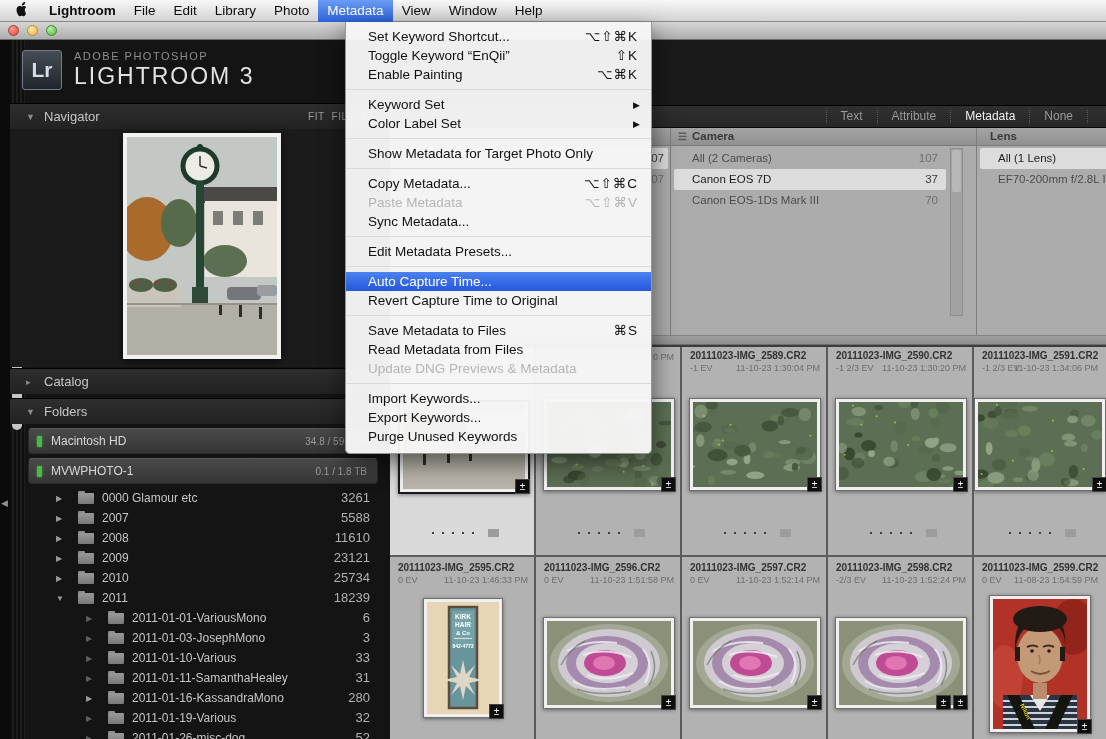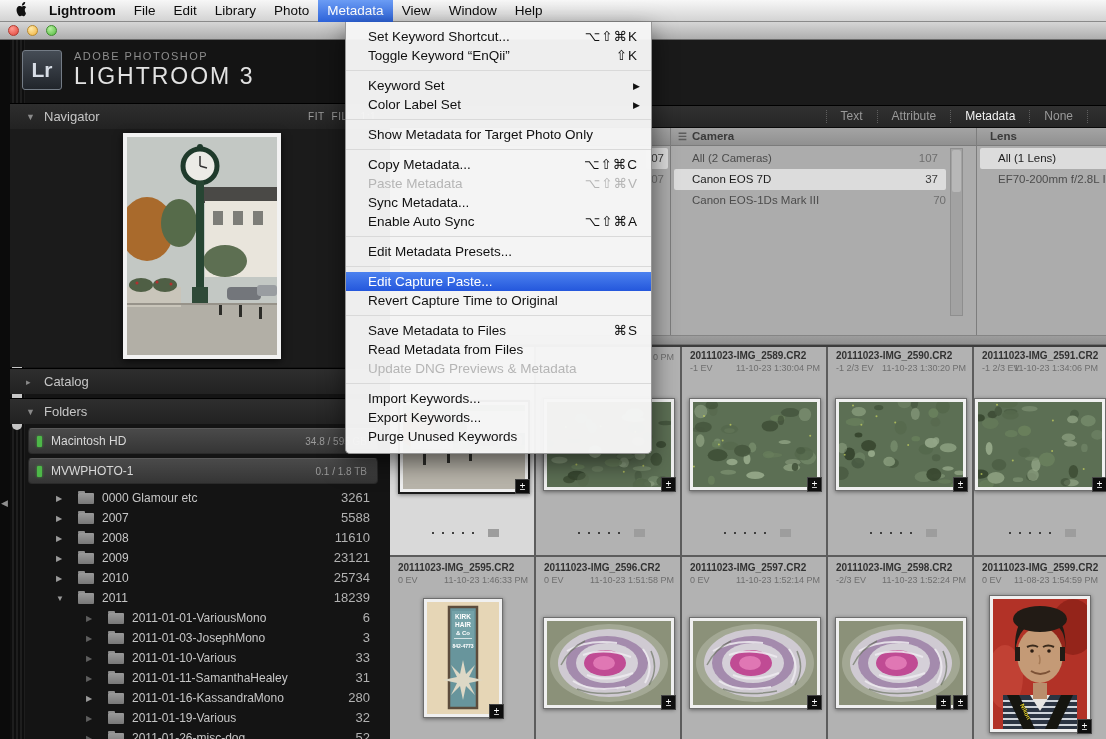--- a/index.html
+++ b/index.html
@@ -327,21 +327,21 @@
         <div class="mrow" style="left: 284px; width: 272px; top: 20px;">
           <span class="lbl">All (2 Cameras)</span>
           <span class="cnt" style="right: 8px;">107</span>
         </div>
         <div class="mrow sel" style="left: 284px; width: 272px; top: 41px;">
           <span class="lbl">Canon EOS 7D</span>
           <span class="cnt" style="right: 8px;">37</span>
         </div>
         <div class="mrow" style="left: 284px; width: 272px; top: 62px;">
           <span class="lbl">Canon EOS-1Ds Mark III</span>
-          <span class="cnt" style="right: 0;">70</span>
+          <span class="cnt" style="right: 8px;">70</span>
         </div>
       </div>
     <div id="lensrows">
         <div class="mrow sel" style="left: 590px; width: 140px; top: 20px;">
           <span class="lbl">All (1 Lens)</span>
           <span class="cnt" style="right: 8px;"></span>
         </div>
         <div class="mrow" style="left: 590px; width: 140px; top: 41px;">
           <span class="lbl">EF70-200mm f/2.8L IS</span>
           <span class="cnt" style="right: 8px;"></span>
@@ -780,34 +780,34 @@
       <div class="gline-v" style="left: 436px;"></div>
       <div class="gline-v" style="left: 582px;"></div>
       <div class="gline-h" style="top: 210px;"></div>
       <div class="gtop"></div>
     </div>
 </div>
 
 <div class="ddmenu" id="ddmenu">
     <div class="mi"><span>Set Keyword Shortcut...</span><span class="sc">⌥⇧⌘K</span></div>
     <div class="mi"><span>Toggle Keyword “EnQii”</span><span class="sc">⇧K</span></div>
+    <div class="mi"><span>Enable Painting</span><span class="sc">⌥⌘K</span></div>
     <div class="msep"></div>
     <div class="mi"><span>Keyword Set</span><span class="sub">▶</span></div>
     <div class="mi"><span>Color Label Set</span><span class="sub">▶</span></div>
     <div class="msep"></div>
     <div class="mi"><span>Show Metadata for Target Photo Only</span></div>
     <div class="msep"></div>
     <div class="mi"><span>Copy Metadata...</span><span class="sc">⌥⇧⌘C</span></div>
     <div class="mi dis"><span>Paste Metadata</span><span class="sc">⌥⇧⌘V</span></div>
     <div class="mi"><span>Sync Metadata...</span></div>
-    <div class="mi"><span>Enable Auto Sync</span><span class="sc">⌥⇧⌘A</span></div>
     <div class="msep"></div>
     <div class="mi"><span>Edit Metadata Presets...</span></div>
     <div class="msep"></div>
-    <div class="mi hl"><span>Edit Capture Paste...</span></div>
+    <div class="mi hl"><span>Auto Capture Time...</span></div>
     <div class="mi"><span>Revert Capture Time to Original</span></div>
     <div class="msep"></div>
     <div class="mi"><span>Save Metadata to Files</span><span class="sc">⌘S</span></div>
     <div class="mi"><span>Read Metadata from Files</span></div>
     <div class="mi dis"><span>Update DNG Previews &amp; Metadata</span></div>
     <div class="msep"></div>
     <div class="mi"><span>Import Keywords...</span></div>
     <div class="mi"><span>Export Keywords...</span></div>
     <div class="mi"><span>Purge Unused Keywords</span></div>
   </div>

